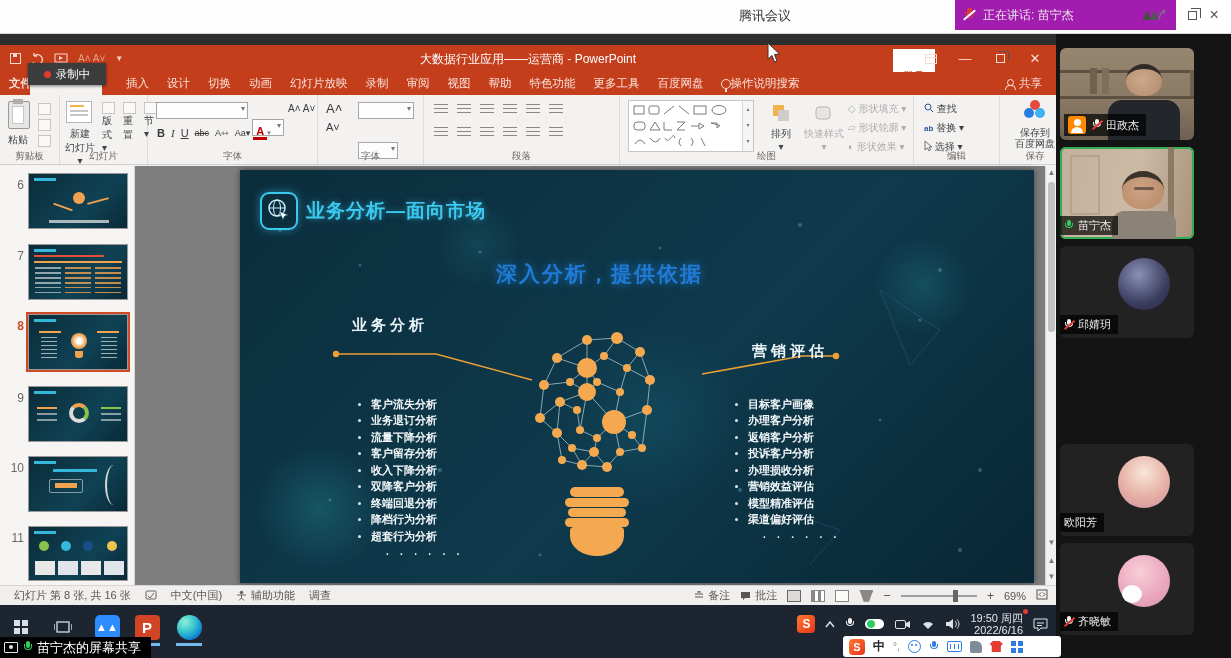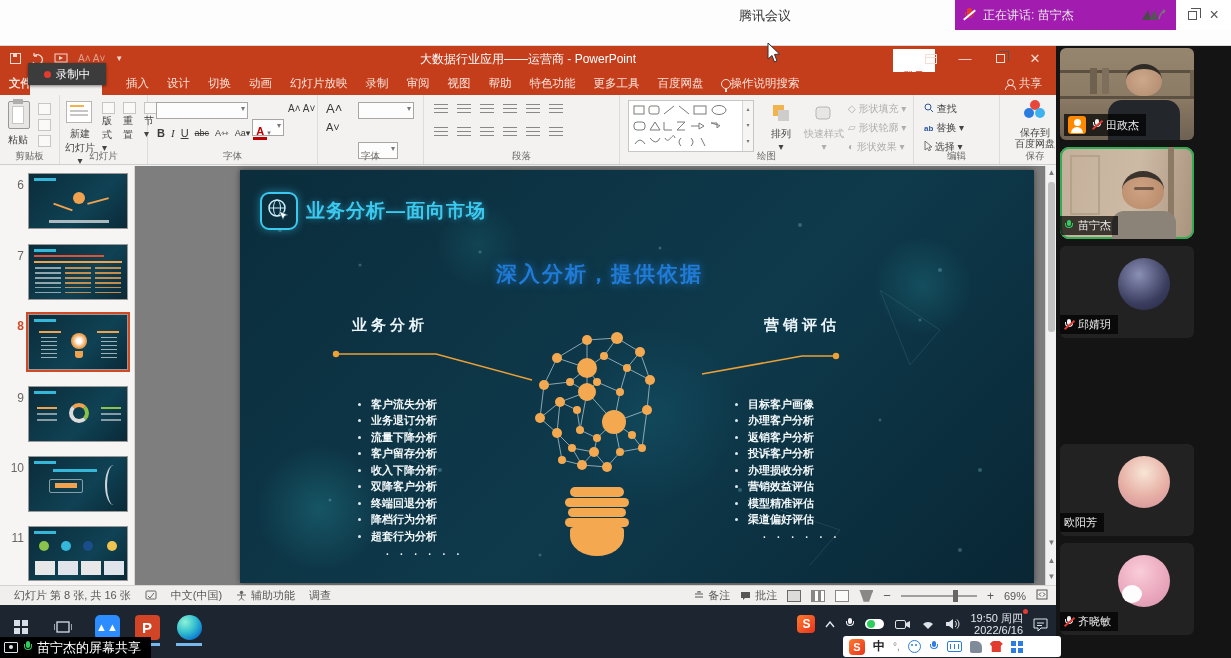--- a/index.html
+++ b/index.html
@@ -1,21 +1,21 @@
 <!DOCTYPE html>
 <html><head>
 <meta charset="utf-8">
 <style>
 *{margin:0;padding:0;box-sizing:border-box;}
 html,body{width:1231px;height:658px;overflow:hidden;background:#000;}
 body{position:relative;font-family:"Liberation Sans","DejaVu Sans",sans-serif;}
 .abs{position:absolute;}
 
 
-.tm-bar{position:absolute;left:0;top:0;width:1231px;height:46px;background:#fdfdfd;border-bottom:1px solid #d9d9d9;z-index:30;}
+.tm-bar{position:absolute;left:0;top:0;width:1231px;height:34px;background:#fdfdfd;border-bottom:1px solid #d9d9d9;z-index:30;}
 .tm-title{position:absolute;left:700px;top:7px;width:130px;text-align:center;font-size:13px;color:#333;}
 .tm-right{position:absolute;left:955px;top:0;width:221px;height:30px;background:#a21caf;z-index:31;display:flex;align-items:center;}
 .tm-speak{color:#e8e8e8;font-size:12px;margin-left:8px;white-space:nowrap;}
 .tm-winbtns{position:absolute;left:1176px;top:0;width:55px;height:30px;background:#fff;z-index:32;display:flex;align-items:center;justify-content:space-evenly;}
 .ico-restore{width:9px;height:9px;border:1px solid #555;position:relative;}
 .ico-restore::before{content:"";position:absolute;left:2px;top:-4px;width:9px;height:9px;border:1px solid #555;border-left:none;border-bottom:none;}
 .ico-close{color:#555;font-size:16px;line-height:16px;}
 .mic-red{position:relative;width:12px;height:16px;margin-left:8px;flex:none;}
 .mic-red i{position:absolute;left:4px;top:1px;width:5px;height:8px;background:#e23b30;border-radius:2px;}
 .mic-red u{position:absolute;left:2px;top:5px;width:9px;height:6px;border:1px solid #e23b30;border-top:0;border-radius:0 0 5px 5px;}
@@ -126,21 +126,21 @@
 .sg-mic u{border-color:#2b7de0!important;}
 .sg-kbd{width:15px;height:11px;border:1.5px solid #2b7de0;border-radius:2px;background:repeating-linear-gradient(90deg,#2b7de0 0 1.5px,transparent 1.5px 4px) center/9px 5px no-repeat;}
 .sg-shirt{width:13px;height:11px;background:#e23b30;clip-path:polygon(0 25%,25% 0,75% 0,100% 25%,85% 45%,85% 100%,15% 100%,15% 45%);}
 .sg-grid{width:12px;height:12px;display:grid;grid-template:repeat(2,5px)/repeat(2,5px);gap:2px;}
 .sg-grid b{background:#2b7de0;}
 .sg-hand{width:12px;height:12px;background:#7f8b99;border-radius:2px 6px 2px 2px;}
 
 
 .sidebar{position:absolute;left:1056px;top:0;width:175px;height:658px;background:#141414;z-index:5;}
 .tile{position:absolute;left:4px;width:134px;height:92px;background:#222;border-radius:6px;overflow:hidden;}
-.tile.speaking{outline:2px solid #2fae53;outline-offset:-2px;border-radius:9px;}
+.tile.speaking{outline:2px solid #2fae53;outline-offset:-2px;}
 .pl-label{position:absolute;left:0;bottom:4px;display:flex;align-items:center;gap:4px;background:rgba(0,0,0,.7);color:#efefef;font-size:11px;padding:2px 7px 2px 4px;}
 .micw{position:relative;width:10px;height:14px;flex:none;}
 .micw i{position:absolute;left:3px;top:1px;width:4px;height:6px;background:#f2f2f2;border-radius:2px;}
 .micw u{position:absolute;left:1px;top:4px;width:8px;height:5px;border:1px solid #f2f2f2;border-top:0;border-radius:0 0 4px 4px;}
 .micw.muted::after{content:"";position:absolute;left:-1px;top:6px;width:13px;height:1.8px;background:#e23b30;transform:rotate(-40deg);}
 .micw.green i{background:#2fcf5f;}
 .micw.green u{border-color:#2fcf5f;}
 .pbadge{width:18px;height:18px;background:#ff8a00;border-radius:3px;position:relative;flex:none;}
 .pbadge::before{content:"";position:absolute;left:5.5px;top:2.5px;width:7px;height:7px;background:#fff;border-radius:50%;}
 .pbadge::after{content:"";position:absolute;left:3px;top:11px;width:12px;height:6px;background:#fff;border-radius:6px 6px 0 0;}
@@ -484,21 +484,21 @@
           <circle cx="15" cy="14" r="8" stroke="#cdeefb" fill="none" stroke-width="1.5"></circle>
           <ellipse cx="15" cy="14" rx="3.5" ry="8" stroke="#cdeefb" fill="none" stroke-width="1"></ellipse>
           <line x1="7" y1="14" x2="23" y2="14" stroke="#cdeefb" stroke-width="1"></line>
           <path d="M17,17 l9,4 -3.5,1.2 -1.5,3.6 z" fill="#fff" stroke="#1b4f63" stroke-width="0.8"></path>
         </svg>
       </div>
       <div class="sl-title">业务分析—面向市场</div>
       <div class="sl-sub">深入分析，提供依据</div>
 
       <div class="sl-hd" style="left:112px;">业务分析</div>
-      <div class="sl-hd" style="left:524px;">营销评估</div>
+      <div class="sl-hd" style="left:512px;margin-top:26px;">营销评估</div>
 
       <div class="sl-list" style="left:118px;">
         <div class="sl-li">客户流失分析</div>
         <div class="sl-li">业务退订分析</div>
         <div class="sl-li">流量下降分析</div>
         <div class="sl-li">客户留存分析</div>
         <div class="sl-li">收入下降分析</div>
         <div class="sl-li">双降客户分析</div>
         <div class="sl-li">终端回退分析</div>
         <div class="sl-li">降档行为分析</div>

